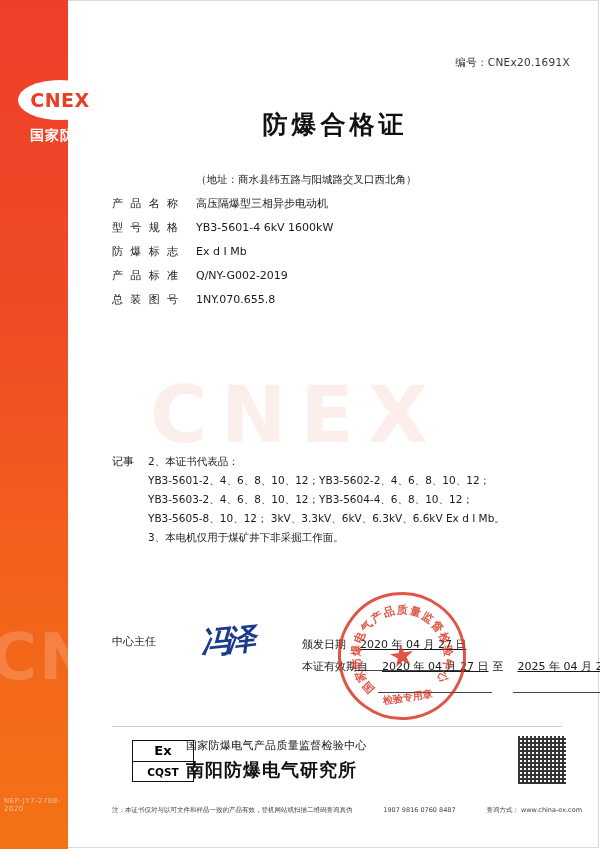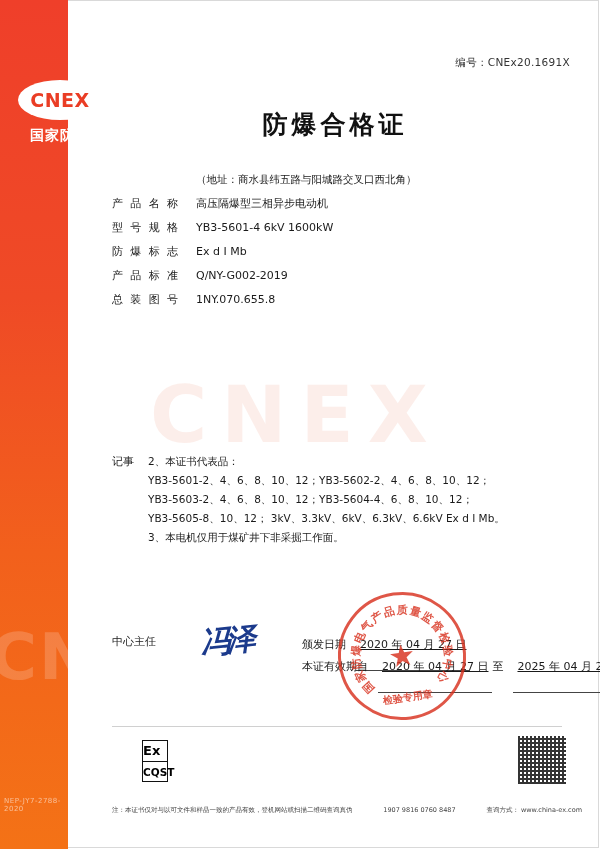--- a/index.html
+++ b/index.html
@@ -284,26 +284,27 @@
   }
   .footer {
     position: absolute;
     left: 112px;
     top: 734px;
     width: 460px;
     height: 70px;
   }
   .ex-box {
     position: absolute;
-    left: 30px;
+    left: 20px;
     top: 6px;
-    width: 26px;
+    width: 62px;
     height: 42px;
     border: 1.6px solid #111;
     box-sizing: border-box;
+    text-align: center;
     font-family: "DejaVu Sans", sans-serif;
   }
   .ex-box .ex-top {
     font-size: 13px;
     font-weight: bold;
     line-height: 20px;
     border-bottom: 1.6px solid #111;
   }
   .ex-box .ex-bot {
     font-size: 10.5px;
@@ -465,20 +466,24 @@
       </div>
     <div class="seal-bottom">检验专用章</div>
   </div>
 
   <div class="footer-sep"></div>
   <div class="footer">
     <div class="ex-box">
       <div class="ex-top">Ex</div>
       <div class="ex-bot">CQST</div>
     </div>
+    <div class="org-block">
+      <div class="org-line1">国家防爆电气产品质量监督检验中心</div>
+      <div class="org-line2">南阳防爆电气研究所</div>
+    </div>
     <div class="qr"></div>
   </div>
 
   <div class="footer-note">
     <span class="fn-left">注：本证书仅对与以可文件和样品一致的产品有效，登机网站或扫描二维码查询真伪</span>
     <span class="fn-right">1907 9816 0760 8487</span>
     <span class="fn-right">查询方式： www.china-ex.com</span>
   </div>
 
 </div>

